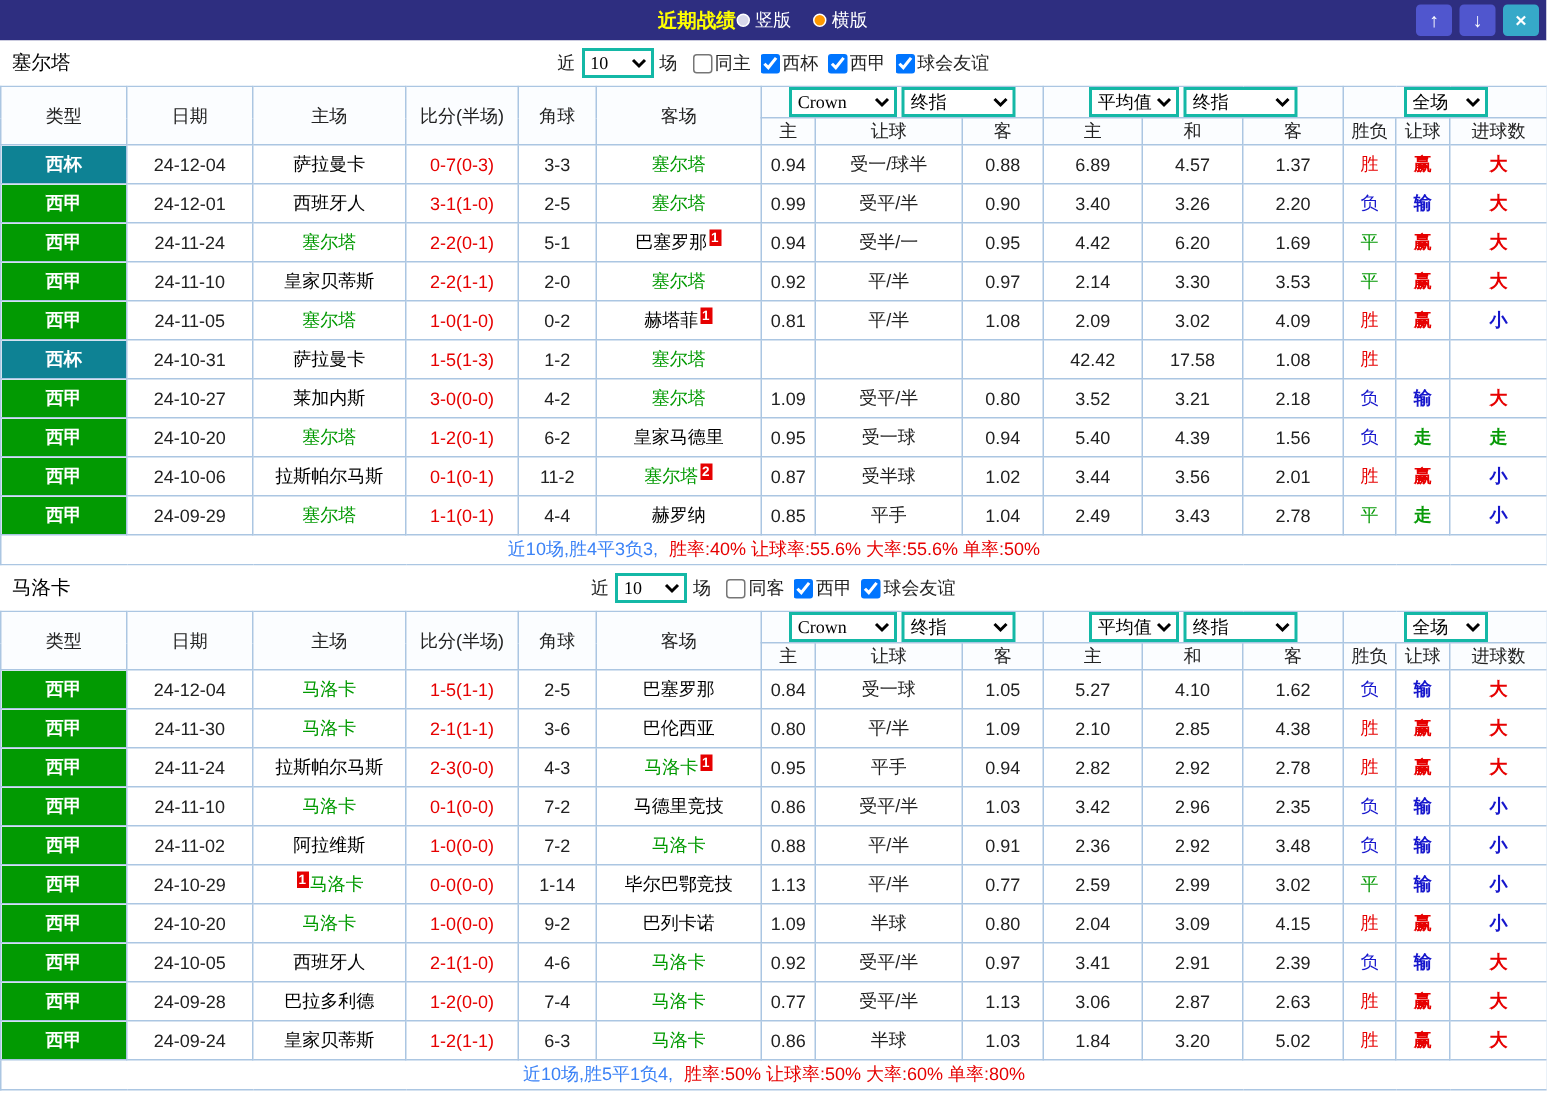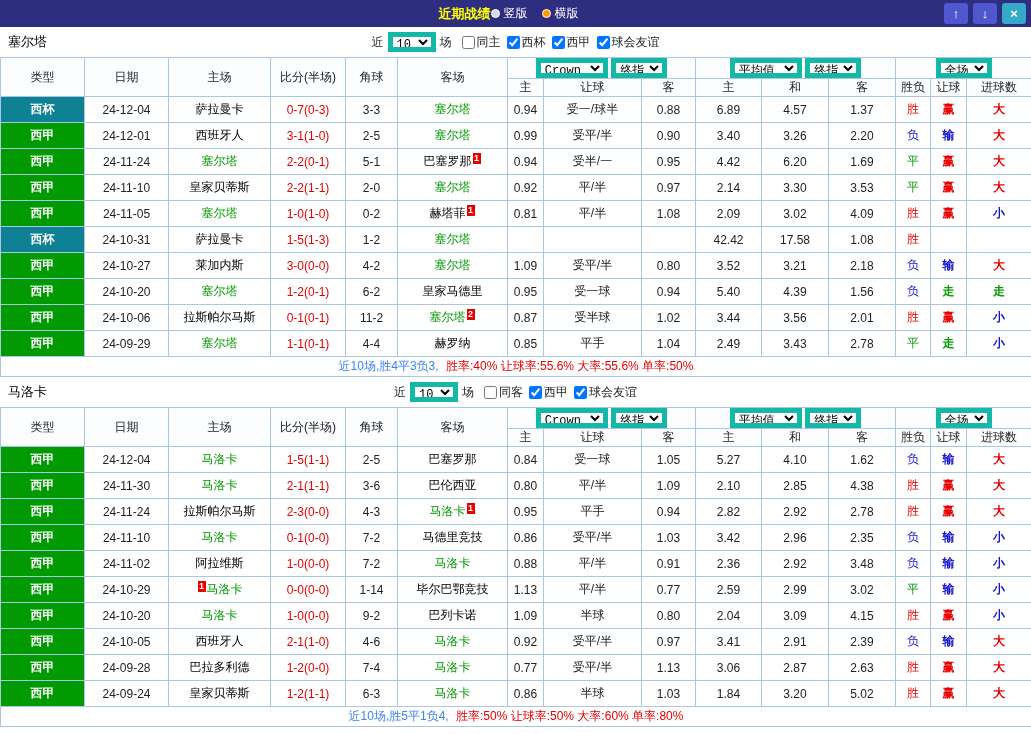--- a/index.html
+++ b/index.html
@@ -19,25 +19,25 @@
 
   
   .section-bar{height:30px;display:flex;align-items:center;position:relative;background:#fff}
   .team-title{position:absolute;left:8px;font-size:13px;color:#000}
   .filters{margin:0 auto;display:flex;align-items:center;gap:4px}
   .filter-checks{display:inline-flex;align-items:center}
   .cb{display:inline-flex;align-items:center;margin-left:6px;cursor:pointer}
   .cb input{margin-right:2px;vertical-align:middle}
 
   
-  select{height:20px;font-size:12px;font-family:Liberation Mono, monospace;border:5px solid #14b8a6;background:#fff;cursor:pointer}
+  select{height:20px;font-size:12px;font-family:Liberation Serif, serif;border:2px solid #14b8a6;background:#fff;cursor:pointer}
   select.games{width:48px}
   select.company{width:72px}
-  select.otype{width:56px}
-  select.avg{width:72px}
+  select.otype{width:76px}
+  select.avg{width:60px}
   select.scope{width:56px}
 
   
   table{width:1031px;border-collapse:collapse;table-layout:fixed}
   th,td{border:1px solid #abc6e2;text-align:center;overflow:hidden;white-space:nowrap;font-size:12px}
   thead th{background:#fbfdff;font-weight:normal;color:#222}
   .ctrl-row th{height:21px}
   .sub-row th{height:18px}
   tbody td{height:26px;background:#fff}
   .type-cell{color:#fff;font-weight:bold}

